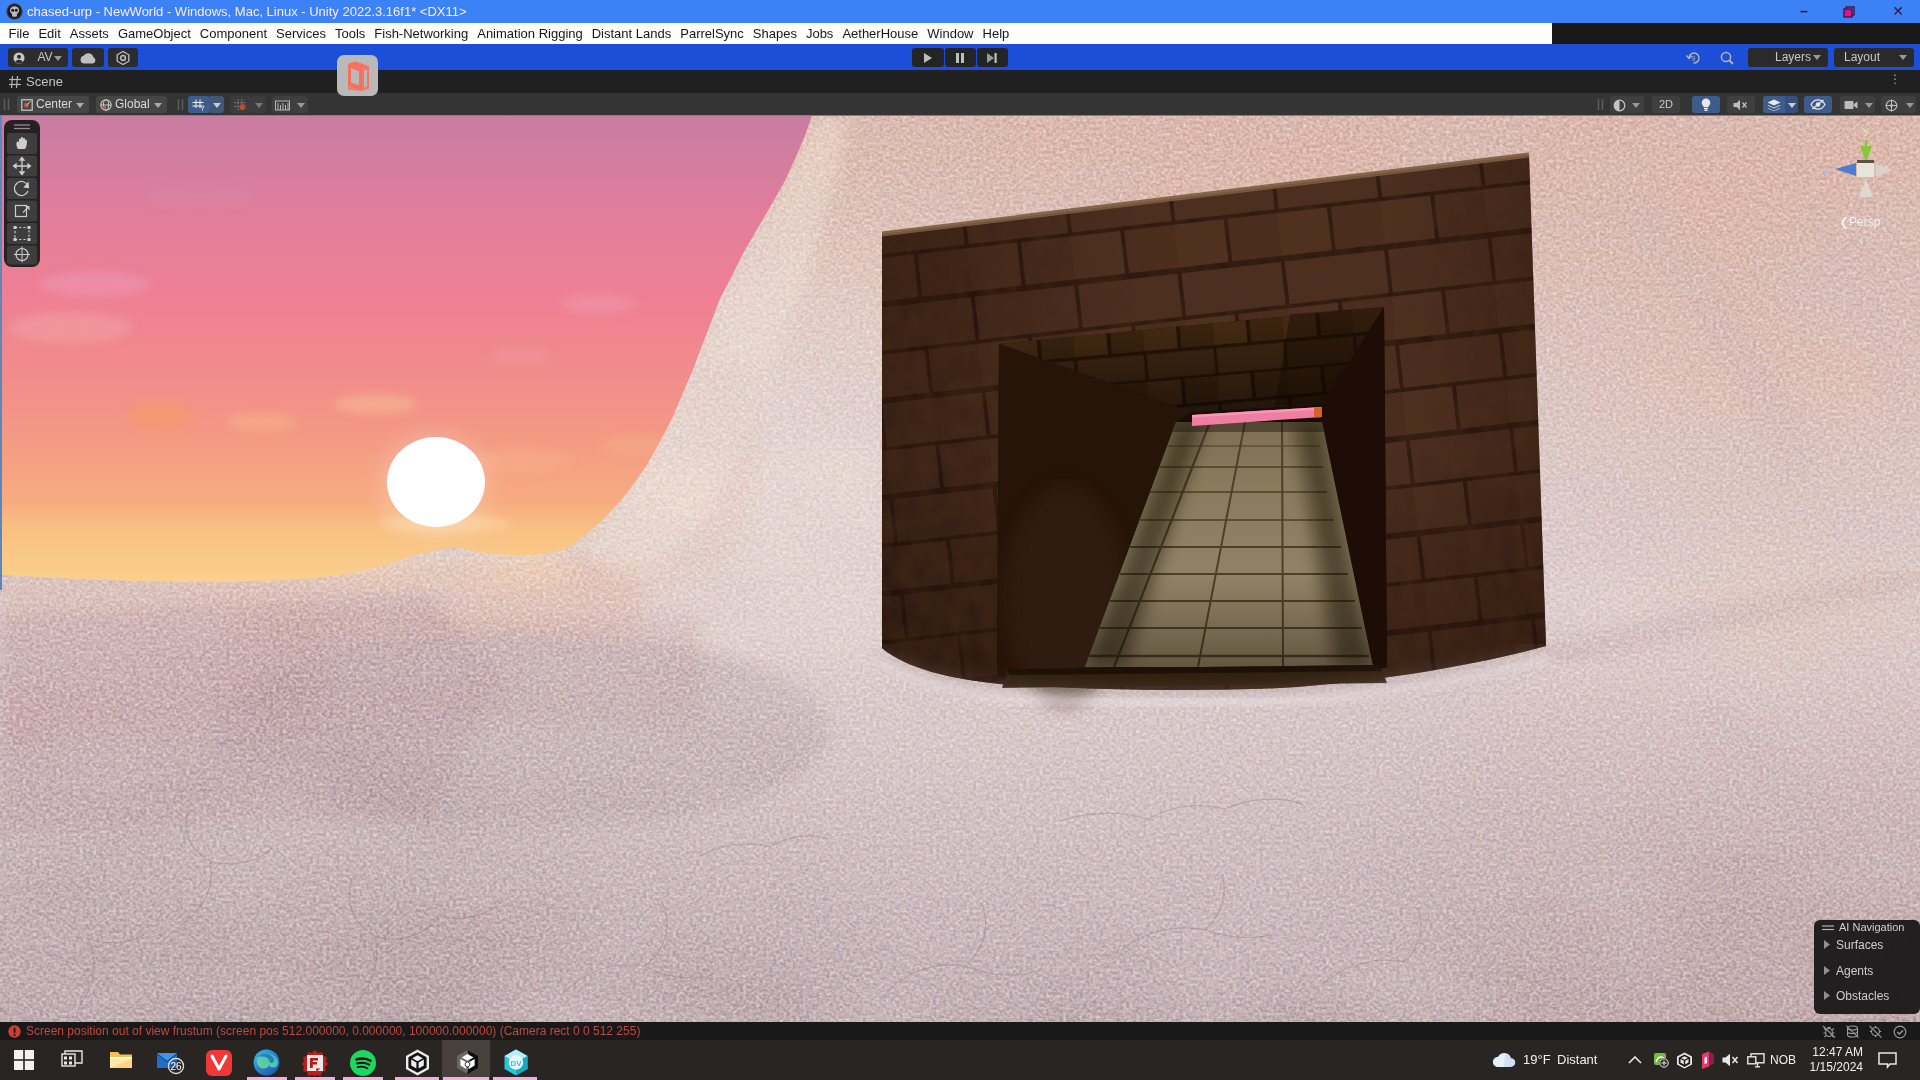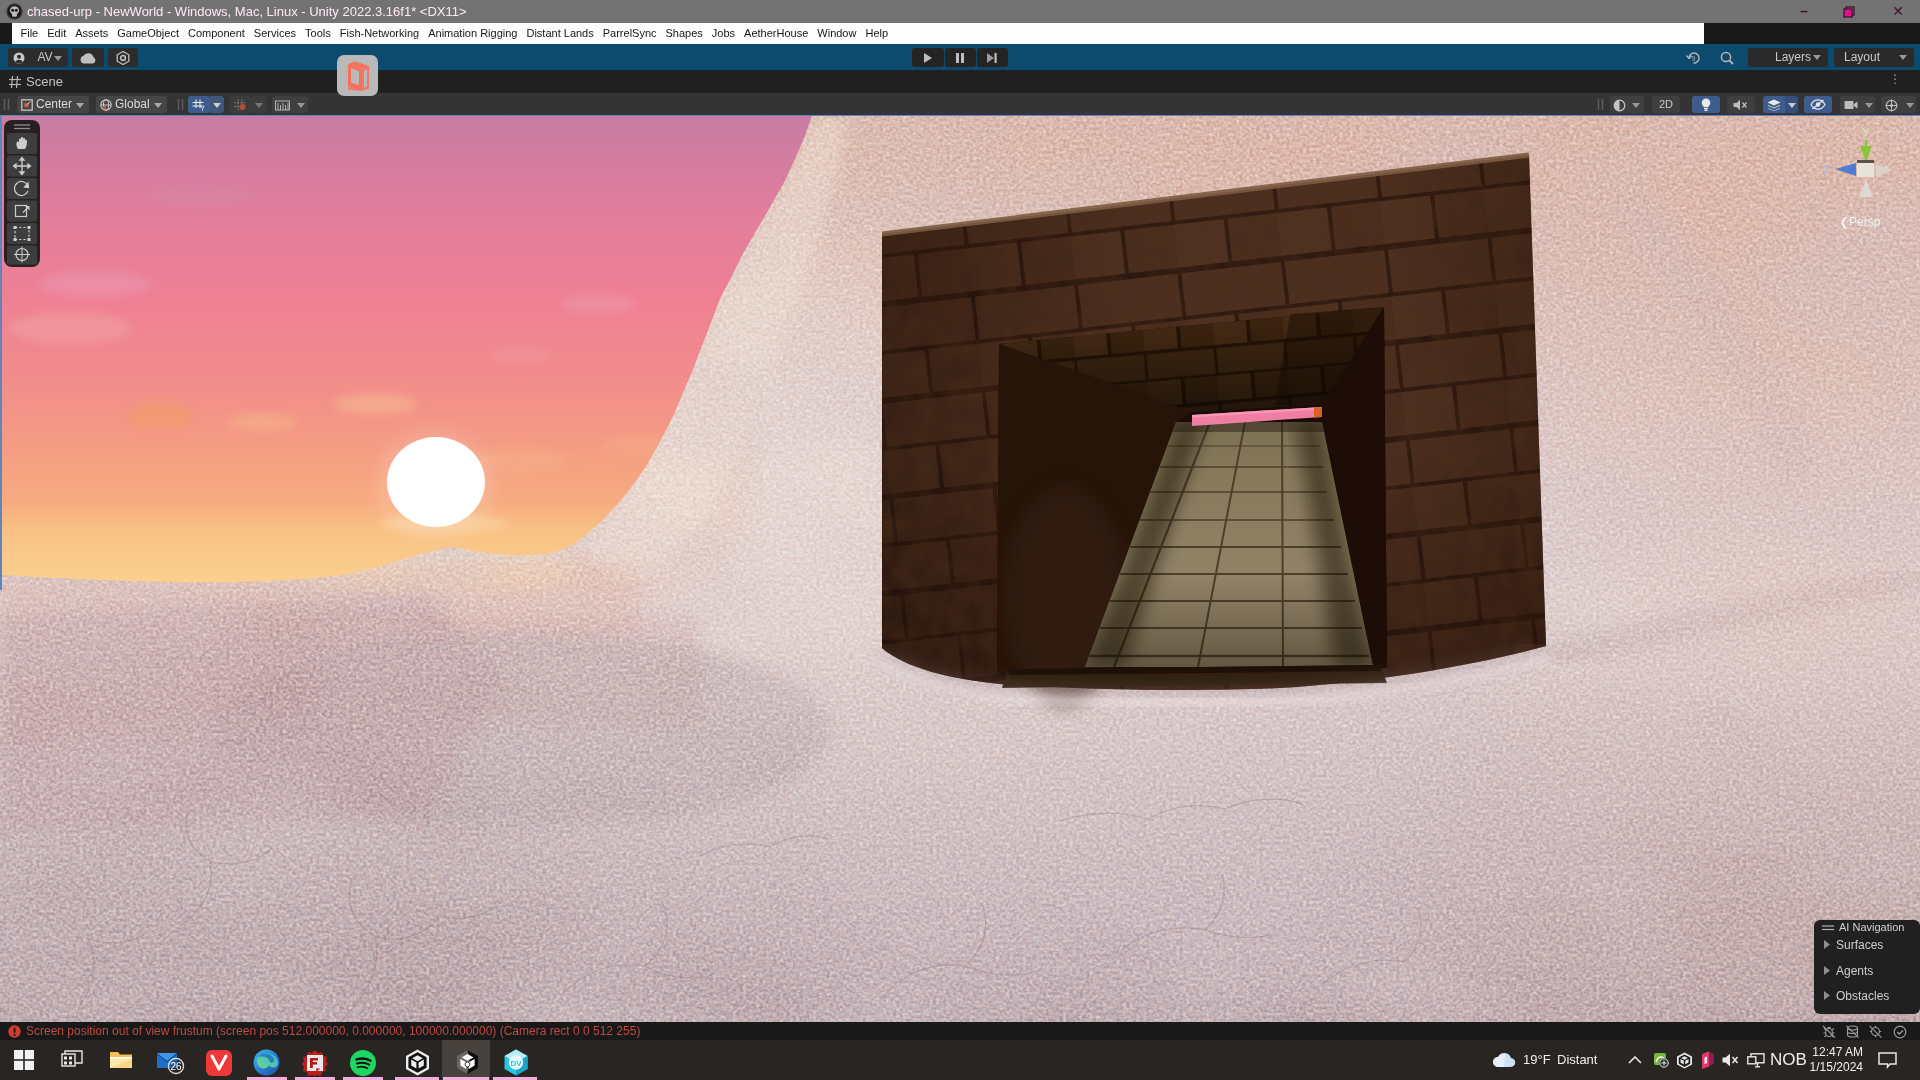--- a/index.html
+++ b/index.html
@@ -1,26 +1,26 @@
 <!DOCTYPE html>
 <html><head><meta charset="utf-8">
 <style>
 *{margin:0;padding:0;box-sizing:border-box}
 html,body{width:1920px;height:1080px;overflow:hidden;background:#181818;font-family:"Liberation Sans",sans-serif;}
 #root{position:relative;width:1920px;height:1080px;}
 .abs{position:absolute;}
 
-#titlebar{position:absolute;left:0;top:0;width:1920px;height:23px;background:#737373;}
+#titlebar{position:absolute;left:0;top:0;width:1920px;height:23px;background:#3b82f6;}
 #titletext{position:absolute;left:27px;top:4px;font-size:13px;color:#ffe9f6;white-space:nowrap;}
 .winbtn{position:absolute;top:0;width:14px;height:23px;color:#401030;font-size:14px;line-height:23px;text-align:center;}
 
-#menubar{position:absolute;left:0;top:23px;width:1692px;height:21px;background:#fdfdfd;color:#161616;font-size:11px;line-height:21px;white-space:nowrap;margin-left:12px;}
+#menubar{position:absolute;left:0;top:23px;width:1552px;height:21px;background:#fdfdfd;color:#161616;font-size:13px;line-height:21px;white-space:nowrap;}
 #menubar span{display:inline-block;padding:0 4.5px;}
 
-#toolbar{position:absolute;left:0;top:44px;width:1920px;height:26px;background:#0c4a6e;}
+#toolbar{position:absolute;left:0;top:44px;width:1920px;height:26px;background:#1d4ed8;}
 .tbtn{position:absolute;top:4px;height:19px;background:#2c2c2c;border-radius:3px;color:#c8c8c8;font-size:12px;line-height:19px;text-align:center;}
 
 #tabrow{position:absolute;left:0;top:70px;width:1920px;height:23px;background:#202020;color:#c3c3c3;font-size:13px;text-decoration:underline;}
 
 #scenetb{position:absolute;left:0;top:93px;width:1920px;height:22px;background:#343434;}
 .stbtn{position:absolute;top:3px;height:17px;background:#464646;border-radius:3px;color:#dadada;font-size:12px;line-height:17px;}
 .stblue{background:#3d5c8c;}
 #blueline{position:absolute;left:0;top:115px;width:1920px;height:1px;background:#5e86ba;}
 
 #scene{position:absolute;left:0;top:116px;width:1920px;height:906px;overflow:hidden;}
@@ -790,19 +790,19 @@
  <svg class="abs" style="left:1722px;top:13px" width="18" height="14" viewBox="0 0 18 14">
         <path d="M0.5 4.5 L3.5 4.5 L8 0.8 L8 13.2 L3.5 9.5 L0.5 9.5 Z" fill="#e8e8e8"></path>
         <path d="M10.5 4 L15.5 10 M15.5 4 L10.5 10" stroke="#e8e8e8" stroke-width="1.5"></path>
       </svg>
  <svg class="abs" style="left:1747px;top:13px" width="18" height="15" viewBox="0 0 18 15">
         <rect x="4" y="0.8" width="13" height="9" fill="none" stroke="#e8e8e8" stroke-width="1.4"></rect>
         <rect x="0.8" y="3.8" width="8" height="7" fill="#292522" stroke="#e8e8e8" stroke-width="1.4"></rect>
         <line x1="8" y1="13.8" x2="13" y2="13.8" stroke="#e8e8e8" stroke-width="1.4"></line>
         <line x1="10.5" y1="10" x2="10.5" y2="13.8" stroke="#e8e8e8" stroke-width="1.4"></line>
       </svg>
- <div class="traytext" style="left:1770px;line-height:40px;font-size:17px">NOB</div>
+ <div class="traytext" style="left:1770px;line-height:40px;font-size:12px">NOB</div>
  <div class="traytext" style="left:1805px;width:58px;text-align:right;font-size:12px;line-height:15px;padding-top:5px">12:47 AM<br>1/15/2024</div>
  <svg class="abs" style="left:1878px;top:12px" width="19" height="17" viewBox="0 0 19 17">
         <path d="M1 1 L18 1 L18 12 L12 12 L9.5 15 L9.5 12 L1 12 Z" fill="none" stroke="#e8e8e8" stroke-width="1.5"></path>
       </svg>
 </div>
 </div>
 
 </body></html>

